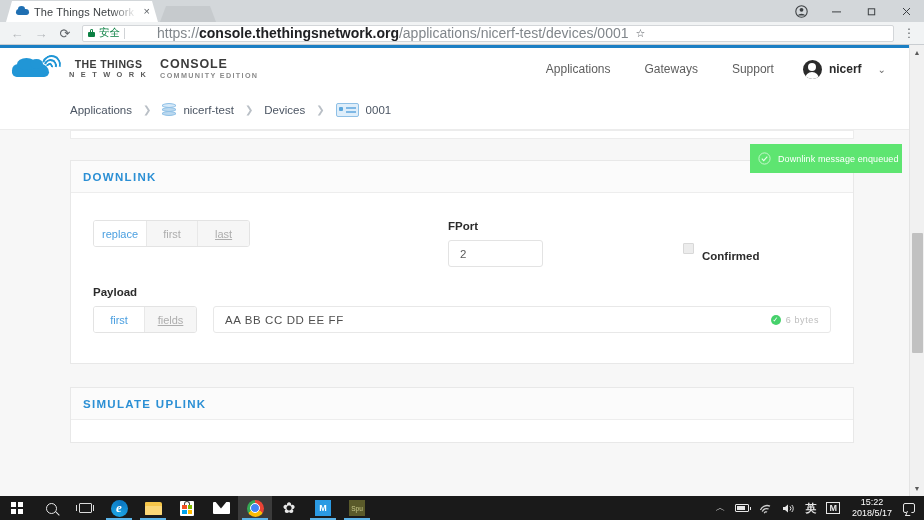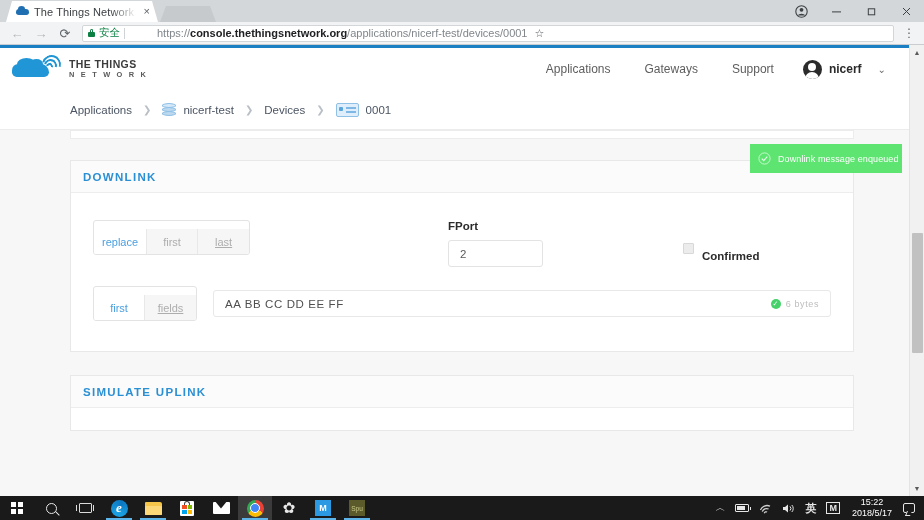--- a/index.html
+++ b/index.html
@@ -71,21 +71,21 @@
     padding: 0 5px; margin: 4px 4px; position: relative;
   }
   .lock { width: 7px; height: 8px; position: relative; flex: 0 0 7px; }
   .lock-body { position: absolute; bottom: 0; left: 0; width: 7px; height: 5px; background: #0b8043; border-radius: 1px; }
   .lock-shackle {
     position: absolute; top: 0; left: 1.6px; width: 3.8px; height: 4px;
     border: 1.3px solid #0b8043; border-bottom: none; border-radius: 3px 3px 0 0;
   }
   .secure-text { font-size: 10.5px; color: #0b8043; white-space: nowrap; }
   .omni-sep { width: 1px; height: 11px; background: #d0d3d6; }
-  .url { font-size: 11px; white-space: nowrap; overflow: hidden; padding-left: 28px; }
+  .url { font-size: 14px; white-space: nowrap; overflow: hidden; padding-left: 28px; }
   .url .dim { color: #80868b; }
   .url .strong { color: #202124; font-weight: bold; }
   .star { font-size: 11px; color: #5f6368; padding-left: 3px; }
   .kebab { width: 18px; text-align: center; color: #5f6368; font-size: 12px; line-height: 1; letter-spacing: 0; }
 
   
   .viewport {
     position: absolute; left: 0; top: 45px; width: 924px; height: 451px;
     background: #f7f7f7; overflow: hidden;
   }
@@ -110,21 +110,21 @@
   }
   .wave {
     position: absolute; border: 2.1px solid #2196d6; border-radius: 50%;
     border-bottom-color: transparent; border-left-color: transparent;
     transform: rotate(-30deg);
   }
   .w1 { right: 7px; top: 7px; width: 7px; height: 7px; }
   .w2 { right: 3px; top: 3px; width: 13px; height: 13px; }
   .w3 { right: -1px; top: -1px; width: 19px; height: 19px; }
   .brandtext { display: flex; align-items: center; gap: 12px; }
-  .bt-l1 { font-size: 10.5px; font-weight: bold; color: #3b3b3b; letter-spacing: .4px; line-height: 12px; }
+  .bt-l1 { font-size: 10.5px; font-weight: bold; color: #3b3b3b; letter-spacing: .4px; line-height: 12px; text-align: center; }
   .bt-l2 { font-size: 7.4px; font-weight: bold; color: #5a5a5a; letter-spacing: 2.2px; line-height: 10px; }
   .bt-c1 { font-size: 12.5px; font-weight: bold; color: #3b3b3b; letter-spacing: .8px; line-height: 13px; }
   .bt-c2 { font-size: 7.2px; font-weight: bold; color: #8a8a8a; letter-spacing: 1.35px; line-height: 10px; }
 
   .topnav { margin-left: auto; display: flex; align-items: center; gap: 0; }
   .topnav a {
     font-size: 12px; color: #5d5d5d; text-decoration: none; padding: 0 17px;
   }
   .userbox { display: flex; align-items: center; gap: 7px; padding-left: 12px; }
   .avatar {
@@ -201,21 +201,20 @@
   .col-mid { width: 235px; }
   .col-right { flex: 1; display: flex; align-items: flex-end; padding-bottom: 5px; }
 
   .flabel { font-size: 11.5px; font-weight: bold; color: #2b2b2b; margin-bottom: 8px; }
 
   .segmented { display: inline-flex; border: 1px solid #e3e3e3; border-radius: 3px; overflow: hidden; }
   .seg {
     min-width: 51px; height: 25px; display: flex; align-items: center; justify-content: center;
     font-size: 11px; color: #adadad; background: #f6f6f6; border-right: 1px solid #e8e8e8;
     padding: 0 8px;
-    margin-top: 8px;
   }
   .seg:last-child { border-right: none; text-decoration: underline; }
   .seg.active { background: #fff; color: #4a9fe0; }
 
   .textinput {
     height: 27px; border: 1px solid #e3e3e3; border-radius: 3px; background: #fff;
     display: flex; align-items: center; padding: 0 11px;
     font-size: 11.5px; color: #5a5a5a;
   }
   .fport-input { width: 95px; }
@@ -390,20 +389,24 @@
             <span class="c2"></span>
             <span class="c3"></span>
           <span class="wave w1"></span>
             <span class="wave w2"></span>
             <span class="wave w3"></span>
         </span>
         <span class="brandtext">
           <span>
             <div class="bt-l1">THE THINGS</div>
             <div class="bt-l2">N E T W O R K</div>
+          </span>
+          <span>
+            <div class="bt-c1">CONSOLE</div>
+            <div class="bt-c2">COMMUNITY EDITION</div>
           </span>
         </span>
       </div>
       <div class="topnav">
         <a href="#">Applications</a>
         <a href="#">Gateways</a>
         <a href="#">Support</a>
         <div class="userbox">
           <span class="avatar"></span>
           <span class="uname">nicerf</span>
@@ -470,20 +473,21 @@
             </div>
             <div class="col-right">
               <div class="checkline">
                 <span class="cbox"></span>
                 <span class="clabel">Confirmed</span>
               </div>
             </div>
           </div>
 
           <div style="margin-top:19px">
+            <div class="flabel">Payload</div>
             <div class="payload-row">
               <div class="segmented">
                 <span class="seg active">first</span>
                 <span class="seg">fields</span>
               </div>
               <div class="payload-input">
                 <span>AA BB CC DD EE FF</span>
                 <span class="bytecount">
                   <span class="okdot">✓</span>
                   <span>6 bytes</span>

